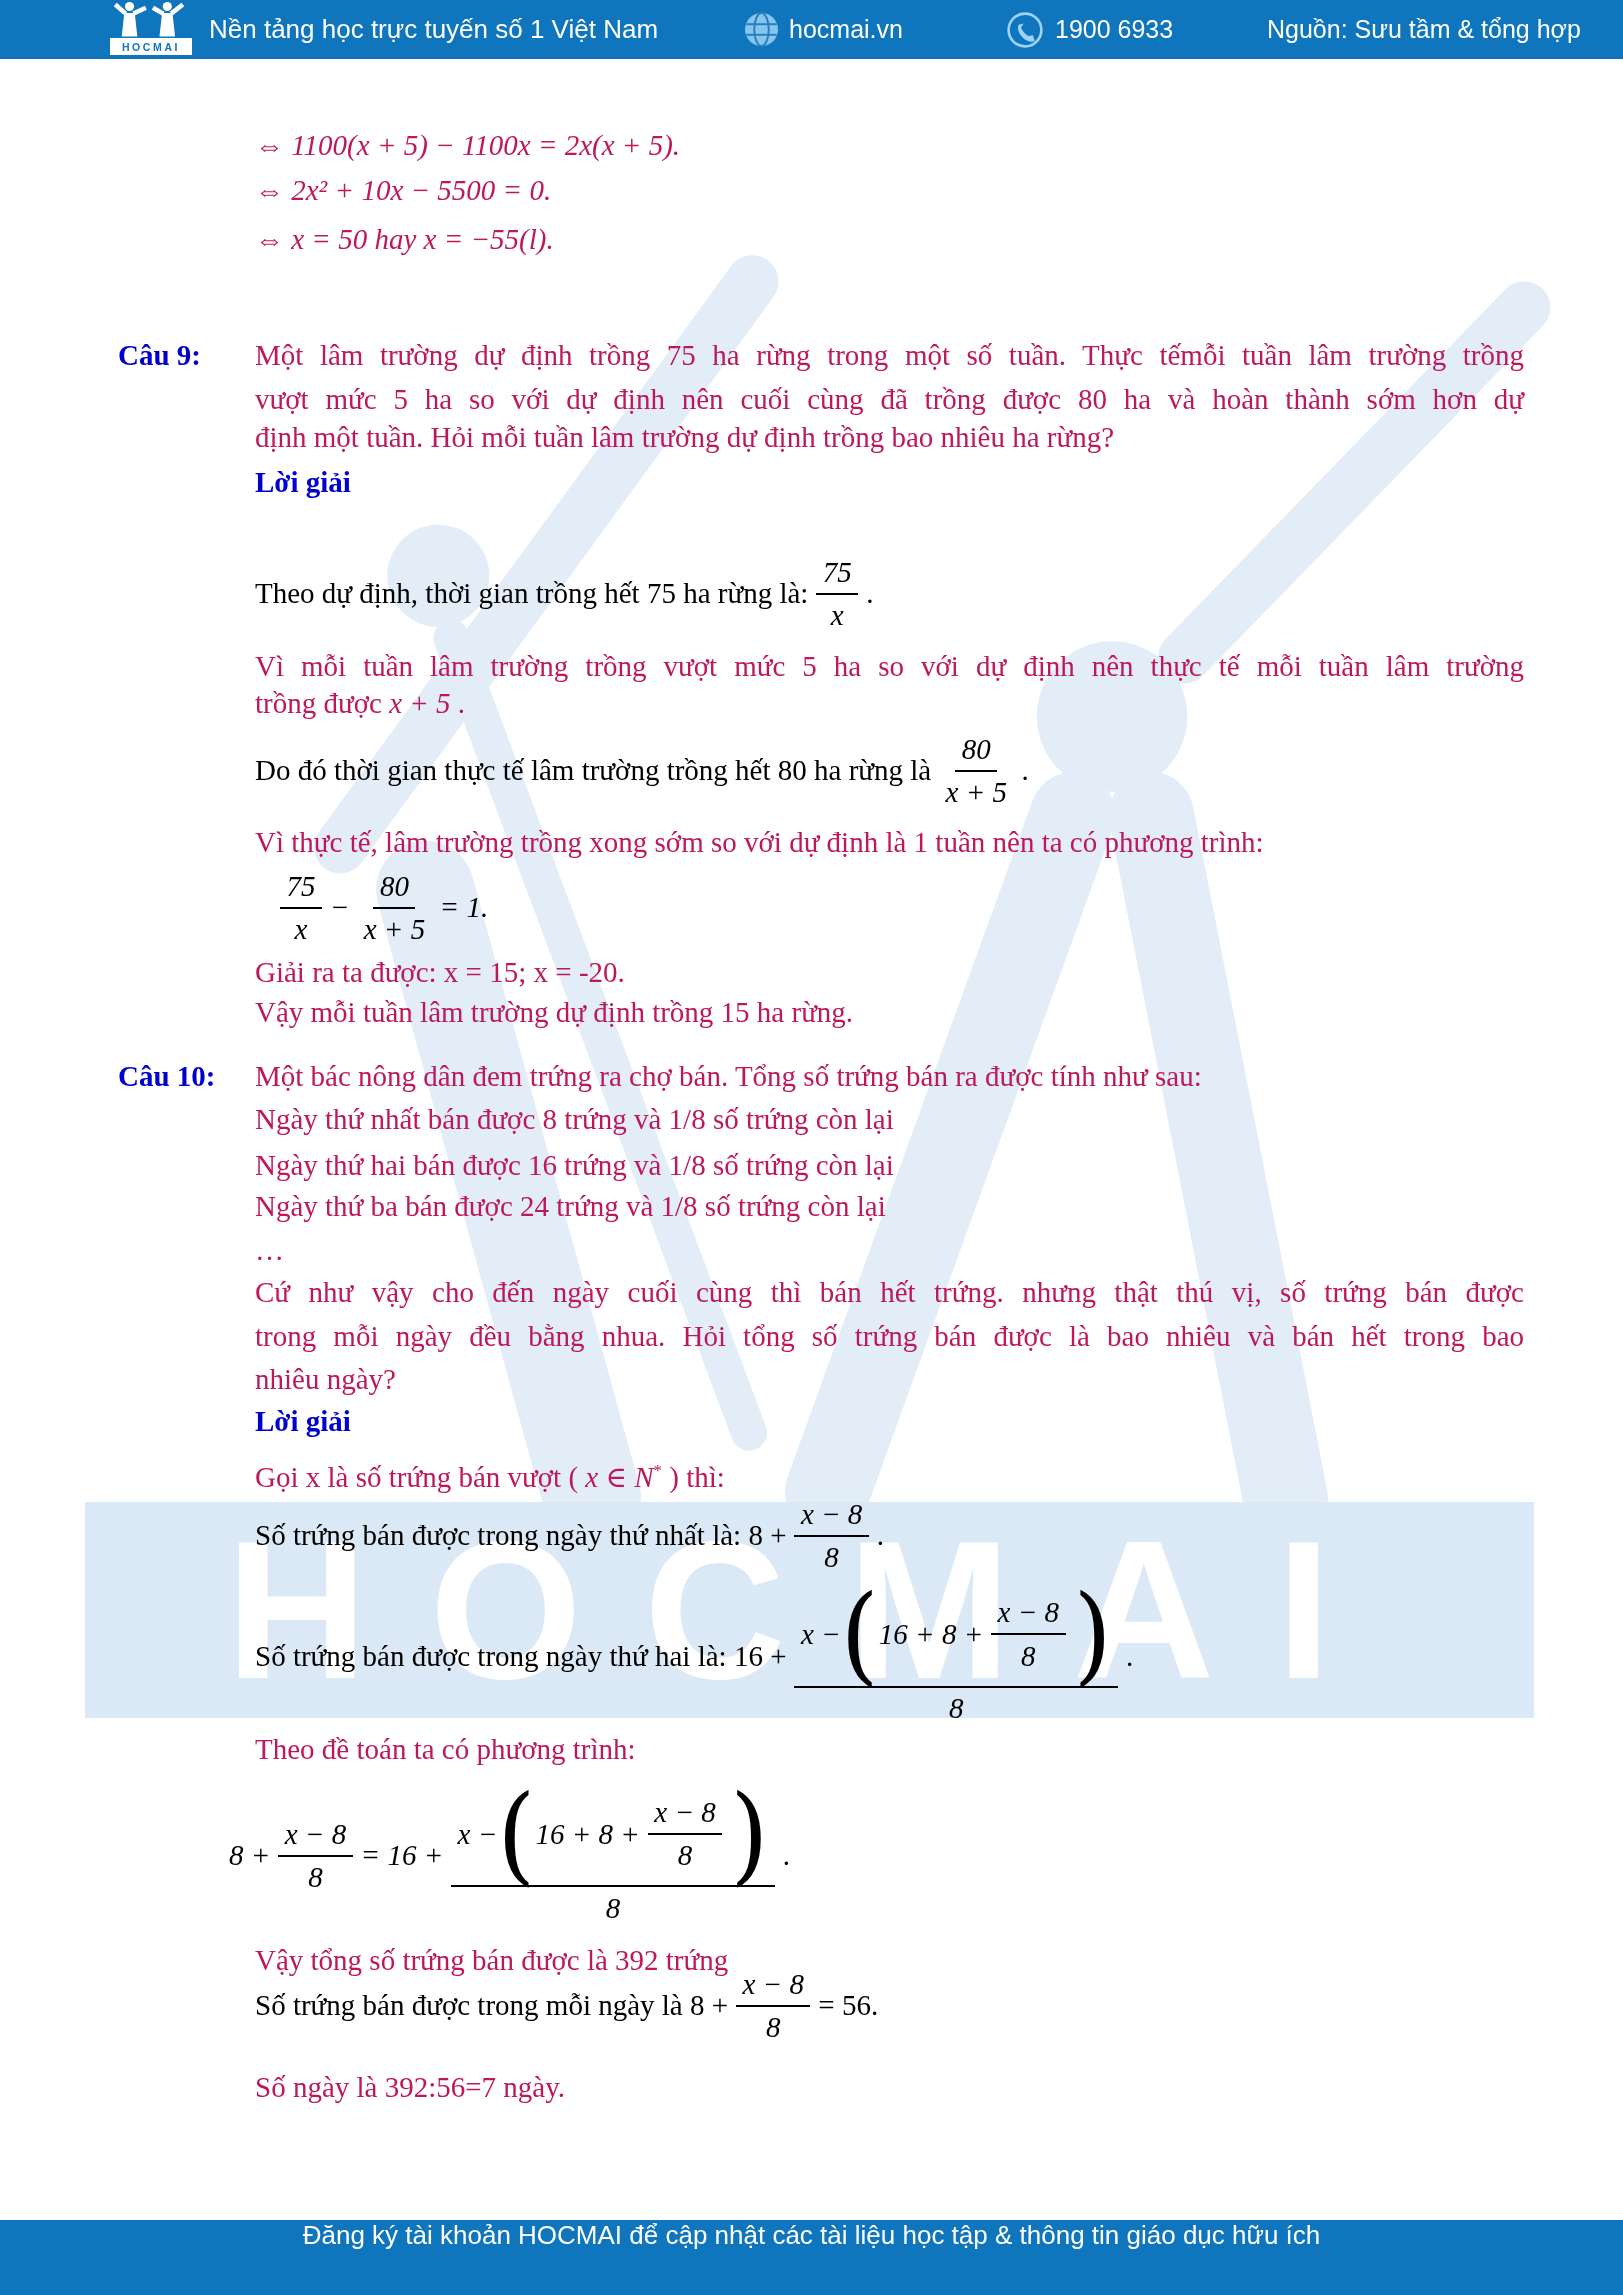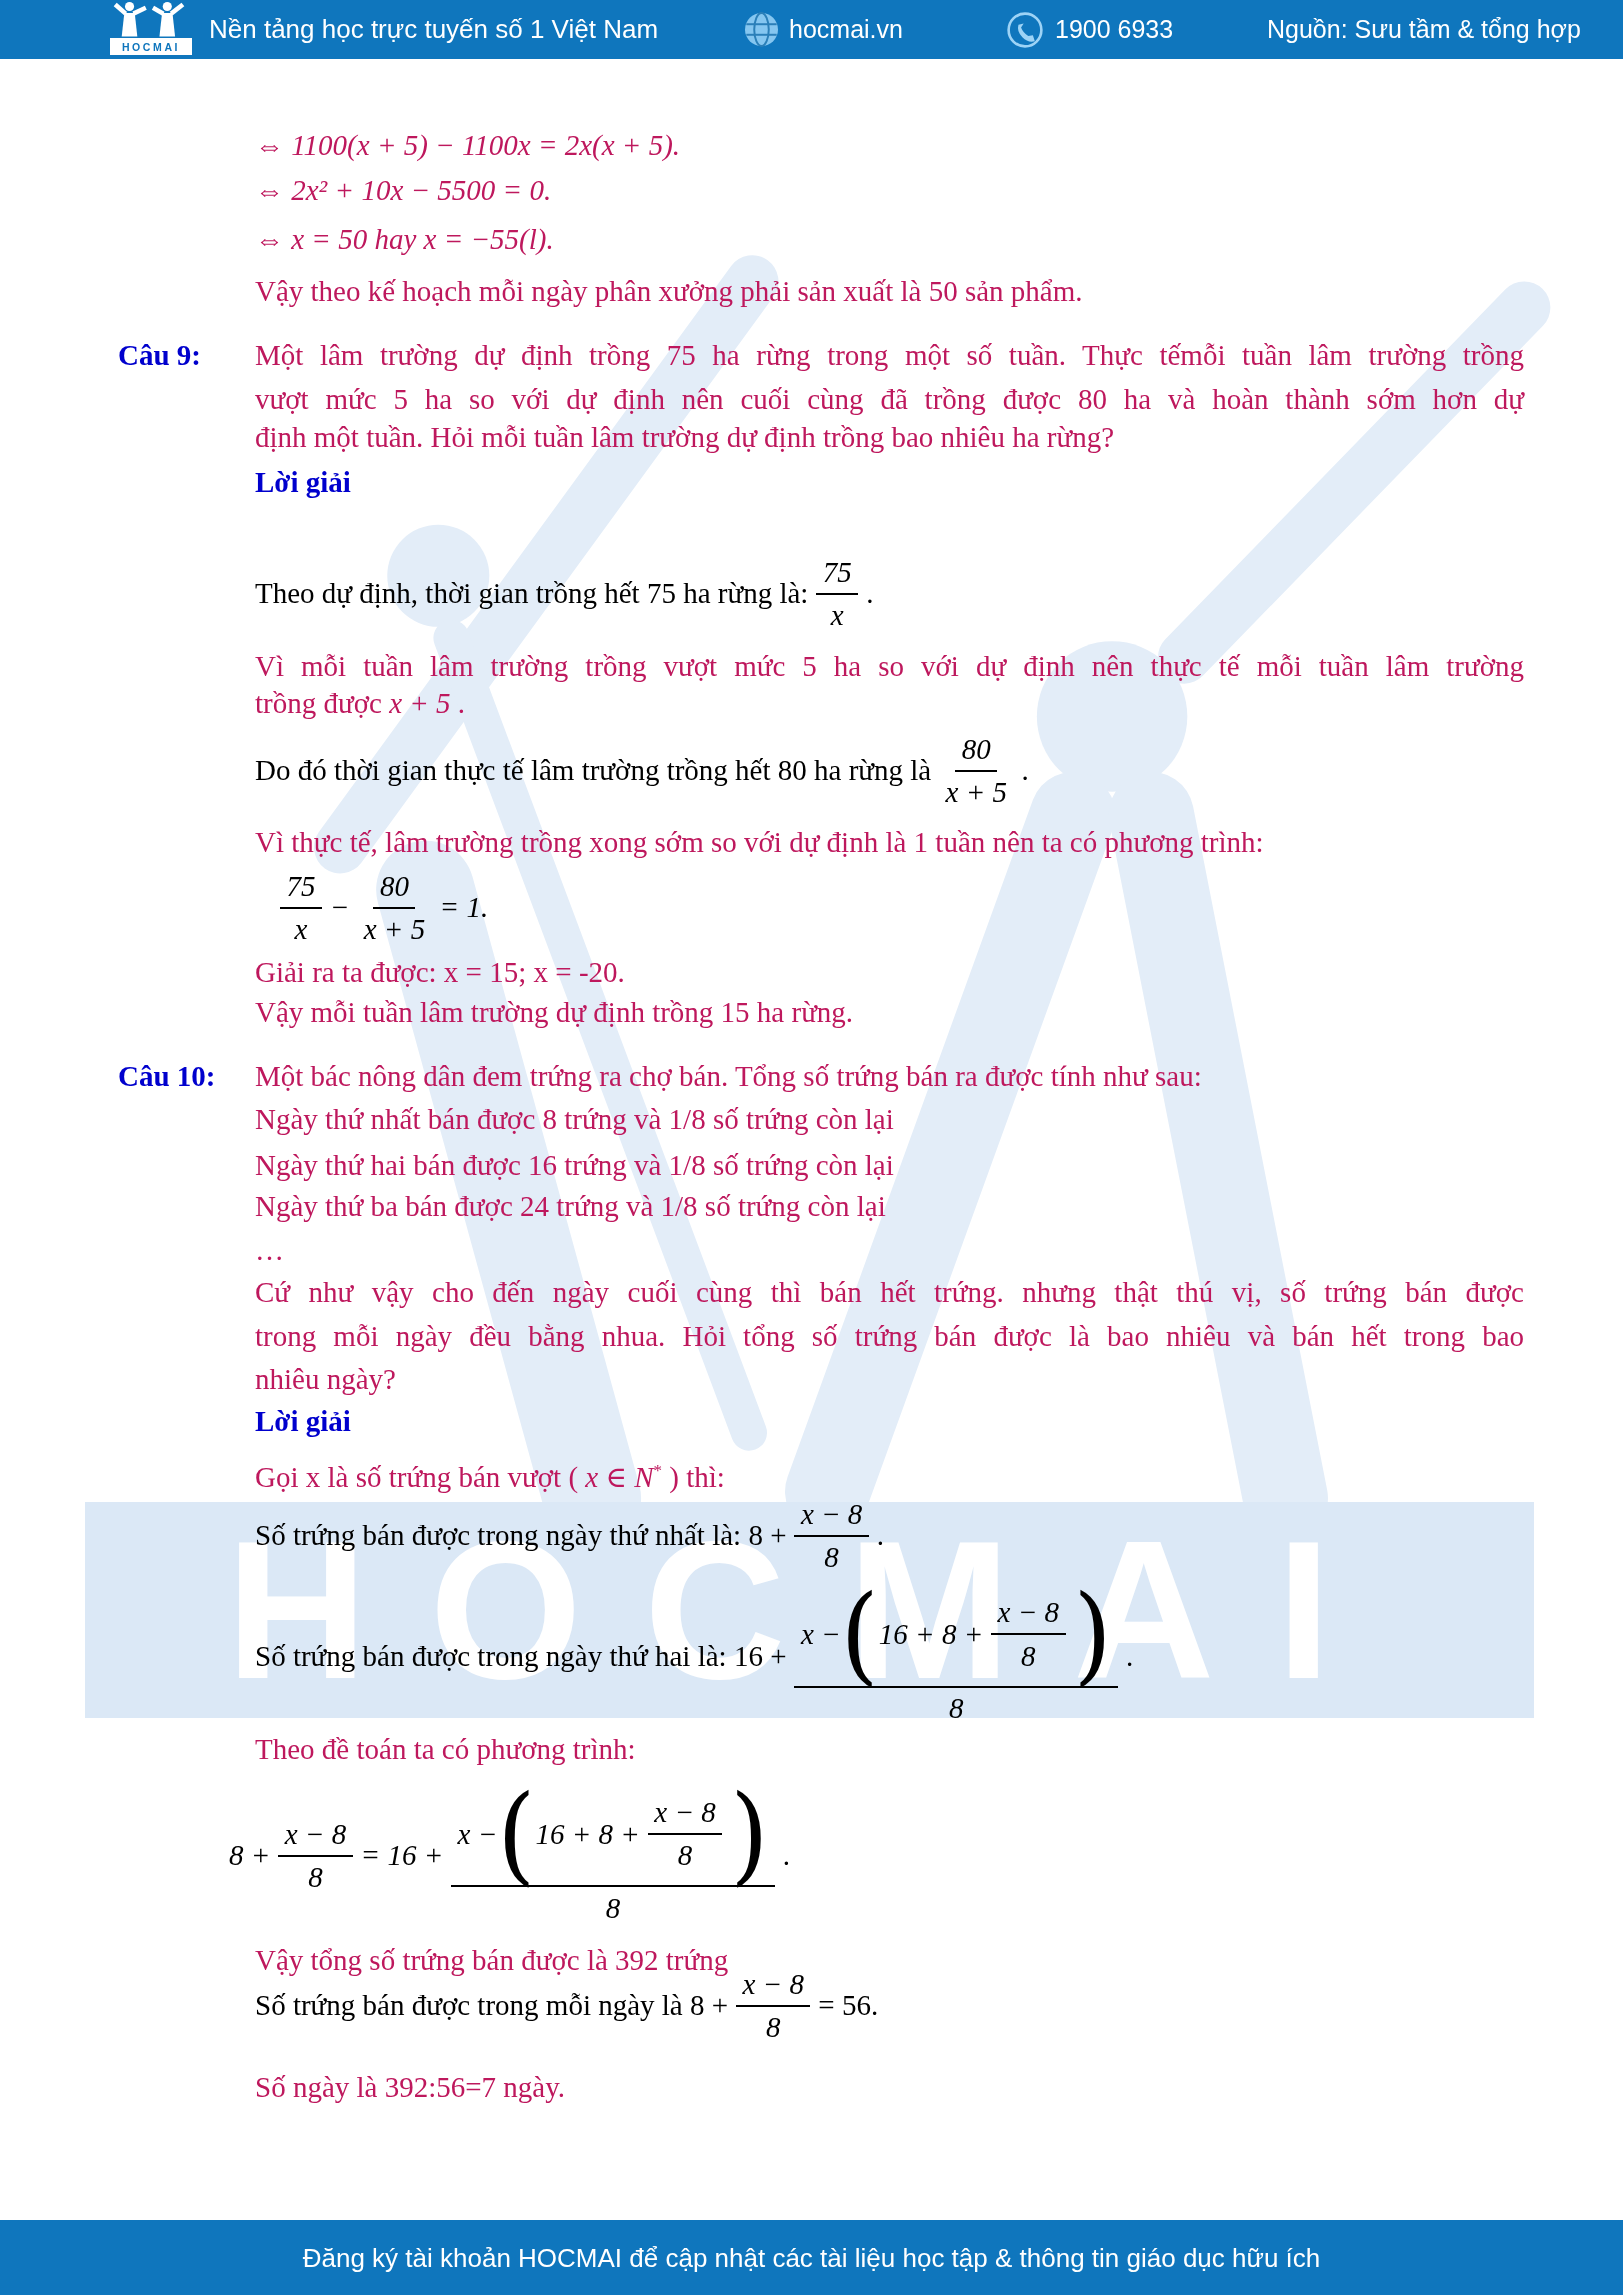--- a/index.html
+++ b/index.html
@@ -26,21 +26,21 @@
     display:flex;align-items:center;justify-content:center;
     font-size:10.5px;font-weight:bold;color:var(--brand_blue);letter-spacing:2.6px}
   .brand{position:absolute;left:209px;top:0;height:59px;line-height:59px;font-size:26px}
   .hweb{position:absolute;left:789px;top:0;height:59px;line-height:59px;font-size:25px}
   .hphone{position:absolute;left:1055px;top:0;height:59px;line-height:59px;font-size:25px}
   .hsource{position:absolute;left:1267px;top:0;height:69px;line-height:59px;font-size:25px}
   .hicon{position:absolute;top:11px}
 
   
   .ftr{position:absolute;left:0;top:2220px;width:1623px;height:76px;background:var(--brand_blue);z-index:3;
-    display:flex;align-items:center;justify-content:center;color:#fff;
+    display:flex;align-items:flex-start;justify-content:center;color:#fff;
     font-family:"Liberation Sans","DejaVu Sans",sans-serif;font-size:26px}
 
   
   .ln{position:absolute;left:255px;z-index:2;font-size:29px;line-height:43px;color:#be185d;white-space:nowrap}
   .lbl{left:118px;font-weight:bold;color:var(--label_blue)}
   .jl{white-space:normal;width:1269px;text-align:justify;text-align-last:justify}
   .ctr{width:1269px;}
   .bb{font-weight:bold;color:var(--label_blue)}
   .fl{position:absolute;left:255px;z-index:2;display:flex;align-items:center;font-size:29px;line-height:1.25;white-space:nowrap}
   .m{font-style:italic}
@@ -106,21 +106,20 @@
         <path d="M19 21 q-3 10 6 19 q9 9 19 6 l-3-9 -7 1 q-8-5-11-13 l4-6 z" fill="#9dd3f6"></path>
       </svg>
     </span>
     <div class="hphone">1900 6933</div>
     <div class="hsource">Nguồn: Sưu tầm &amp; tổng hợp</div>
   </div>
 
   <div class="ln m" style="top:124px">⇔ 1100(x + 5) − 1100x = 2x(x + 5).</div>
   <div class="ln m" style="top:169px">⇔ 2x² + 10x − 5500 = 0.</div>
   <div class="ln m" style="top:218px">⇔ x = 50 hay x = −55(l).</div>
-  <div class="ln" style="top:270px">Vậy theo kế hoạch mỗi ngày phân xưởng phải sản xuất là 50 sản phẩm.</div>
 
   <div class="ln lbl" style="top:334px">Câu 9:</div>
   <div class="ln jl" style="top:334px">Một lâm trường dự định trồng 75 ha rừng trong một số tuần. Thực tếmỗi tuần lâm trường trồng</div>
   <div class="ln jl" style="top:378px">vượt mức 5 ha so với dự định nên cuối cùng đã trồng được 80 ha và hoàn thành sớm hơn dự</div>
   <div class="ln" style="top:416px">định một tuần. Hỏi mỗi tuần lâm trường dự định trồng bao nhiêu ha rừng?</div>
 
   <div class="ln ctr bb" style="top:461px">Lời giải</div>
 
 
   <div class="fl" style="top:542px;height:103px">

